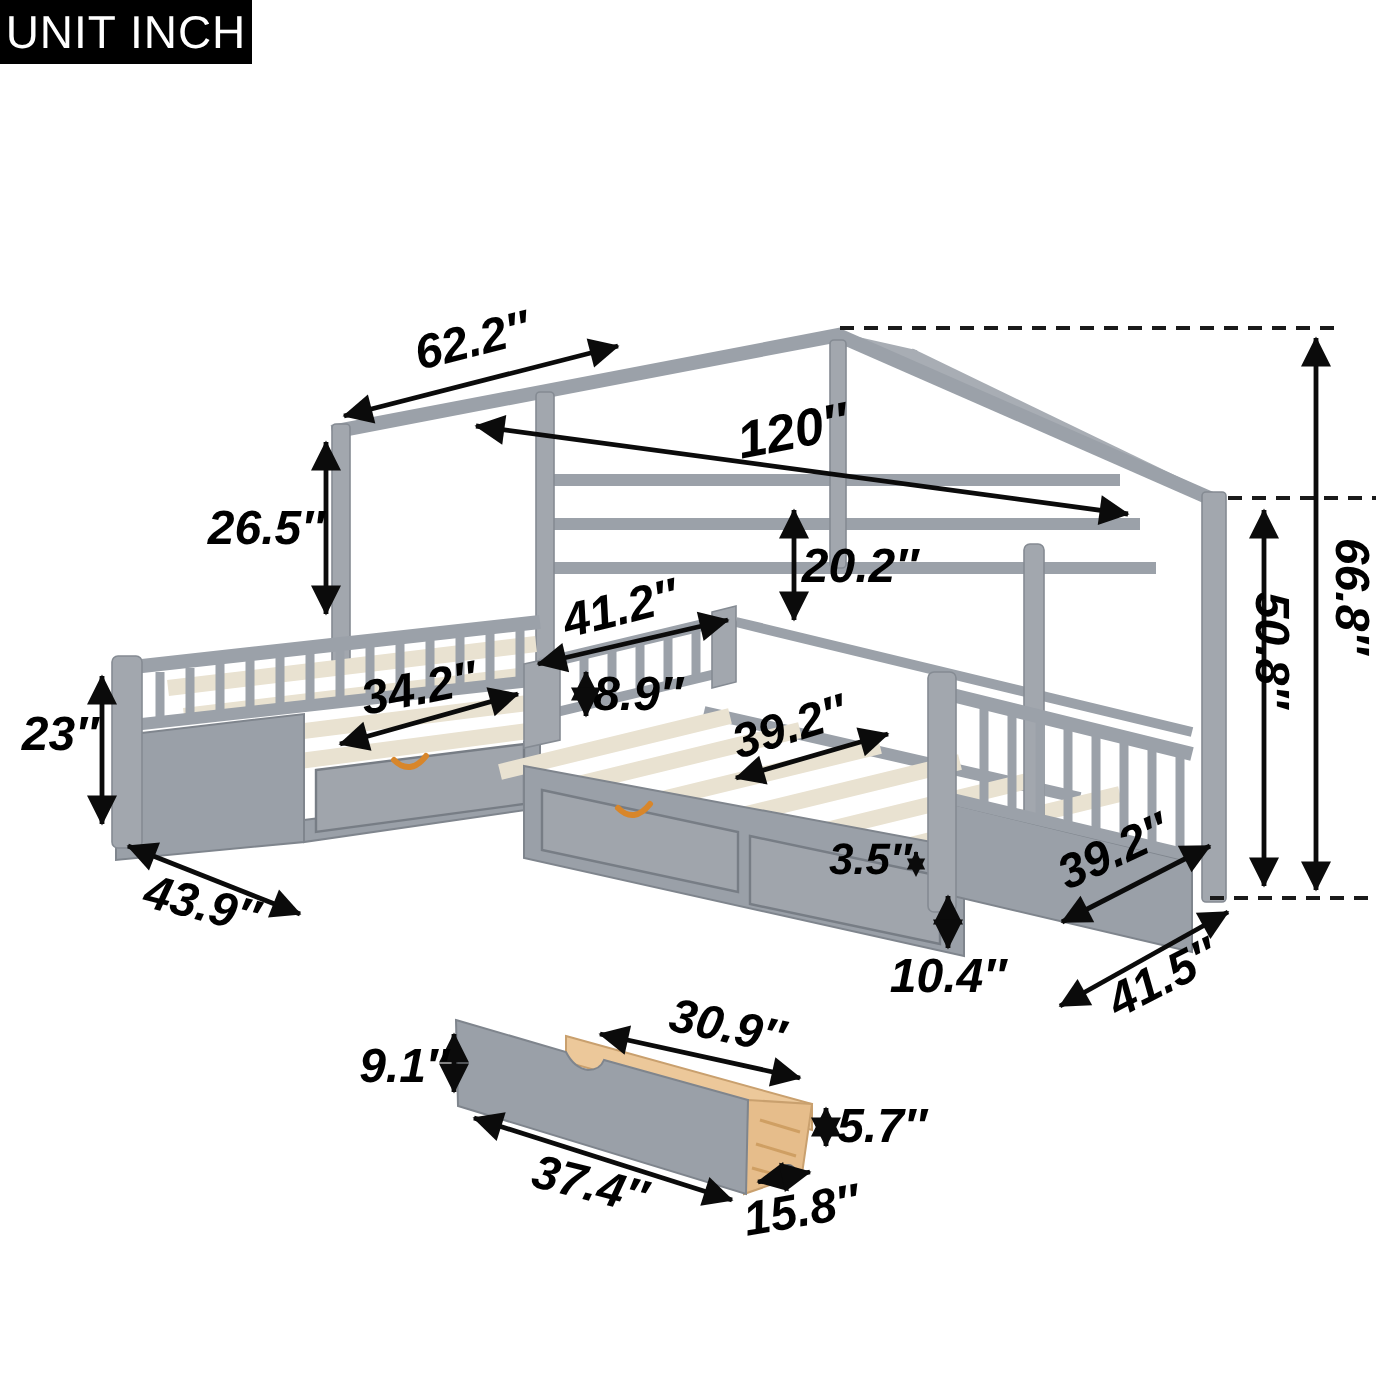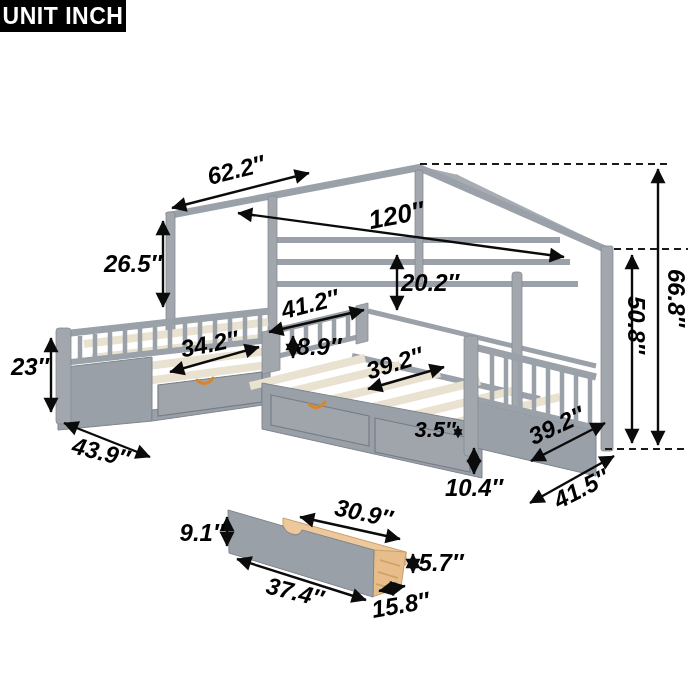--- a/index.html
+++ b/index.html
@@ -1,19 +1,19 @@
 <!DOCTYPE html>
 <html><head>
 <meta charset="utf-8">
 <style>
   html,body{margin:0;padding:0;background:#fff;}
   .stage{position:relative;width:700px;height:700px;background:#fff;overflow:hidden;
          font-family:"Liberation Sans",sans-serif;}
   .badge{position:absolute;left:0;top:0;width:126px;height:32px;background:#000;color:#fff;
-         font-weight:bold;font-size:23px;line-height:32px;text-align:center;letter-spacing:.5px;}
+         font-weight:normal;font-size:23px;line-height:32px;text-align:center;letter-spacing:.5px;}
   svg{position:absolute;left:0;top:0;}
   .beam{stroke:#9ba1a9;fill:none;}
   .beam2{stroke:#a8adb4;fill:none;}
   .post{fill:#a2a7ae;stroke:#858b93;stroke-width:.8;}
   .face{fill:#9aa0a8;stroke:#7f858d;stroke-width:1;}
   .face2{fill:#a0a5ac;stroke:#777d85;stroke-width:1.2;}
   .slat{stroke:#e9e2d1;fill:none;}
   .spindle{stroke:#9ba1a9;fill:none;stroke-width:4.5;}
   .rail{stroke:#9ba1a9;fill:none;}
   .notch{stroke:#d8862a;stroke-width:3;fill:none;stroke-linecap:round;}

